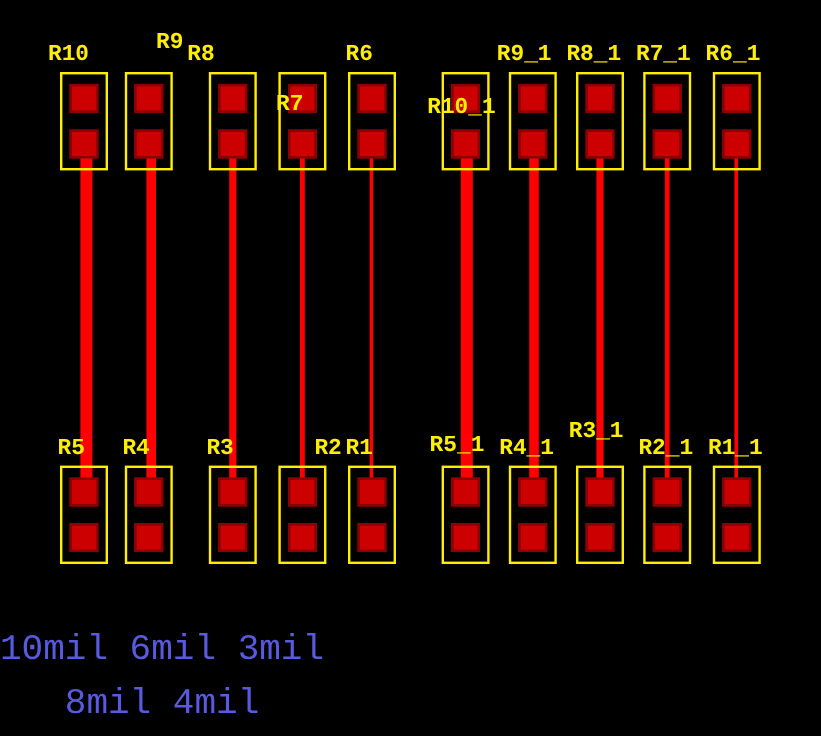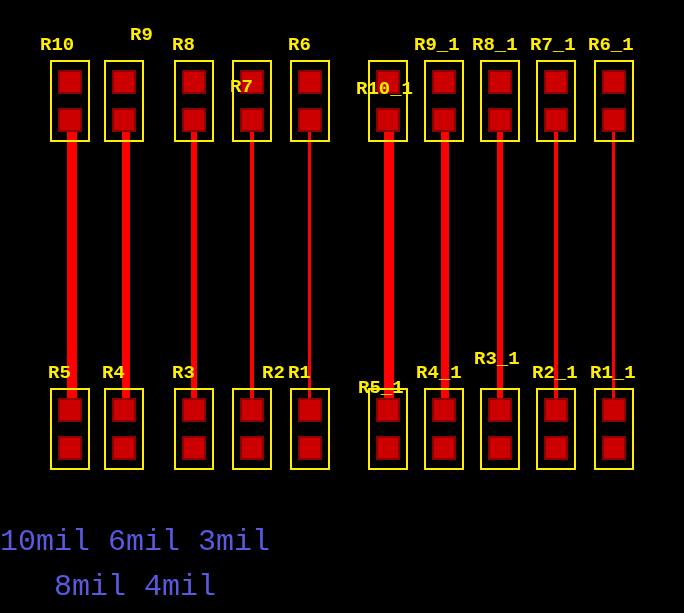--- a/index.html
+++ b/index.html
@@ -83,21 +83,21 @@
     <div class="refdes" style="left: 40px; top: 34px;">R10</div>
     <div class="component" style="left: 104px; top: 60px;">
       <div class="pad p1"></div>
       <div class="pad p2"></div>
     </div>
     <div class="refdes" style="left: 102px; top: 24px; margin-left: 28px;">R9</div>
     <div class="component" style="left: 174px; top: 60px;">
       <div class="pad p1"></div>
       <div class="pad p2"></div>
     </div>
-    <div class="refdes" style="left: 172px; top: 34px;">R8</div>
+    <div class="refdes" style="left: 156px; top: 34px;">R8</div>
     <div class="component" style="left: 232px; top: 60px;">
       <div class="pad p1"></div>
       <div class="pad p2"></div>
     </div>
     <div class="refdes" style="left: 230px; top: 34px; margin-top: 42px;">R7</div>
     <div class="component" style="left: 290px; top: 60px;">
       <div class="pad p1"></div>
       <div class="pad p2"></div>
     </div>
     <div class="refdes" style="left: 288px; top: 34px;">R6</div>
@@ -148,21 +148,21 @@
     <div class="refdes" style="left: 230px; top: 362px; margin-left: 32px;">R2</div>
     <div class="component" style="left: 290px; top: 388px;">
       <div class="pad p1"></div>
       <div class="pad p2"></div>
     </div>
     <div class="refdes" style="left: 288px; top: 362px;">R1</div>
     <div class="component" style="left: 368px; top: 388px;">
       <div class="pad p1"></div>
       <div class="pad p2"></div>
     </div>
-    <div class="refdes" style="left: 358px; top: 377px; text-align: right;">R5_1</div>
+    <div class="refdes" style="left: 358px; top: 360px; text-align: right;">R5_1</div>
     <div class="component" style="left: 424px; top: 388px;">
       <div class="pad p1"></div>
       <div class="pad p2"></div>
     </div>
     <div class="refdes" style="left: 416px; top: 362px;">R4_1</div>
     <div class="component" style="left: 480px; top: 388px;">
       <div class="pad p1"></div>
       <div class="pad p2"></div>
     </div>
     <div class="refdes" style="left: 474px; top: 348px;">R3_1</div>

